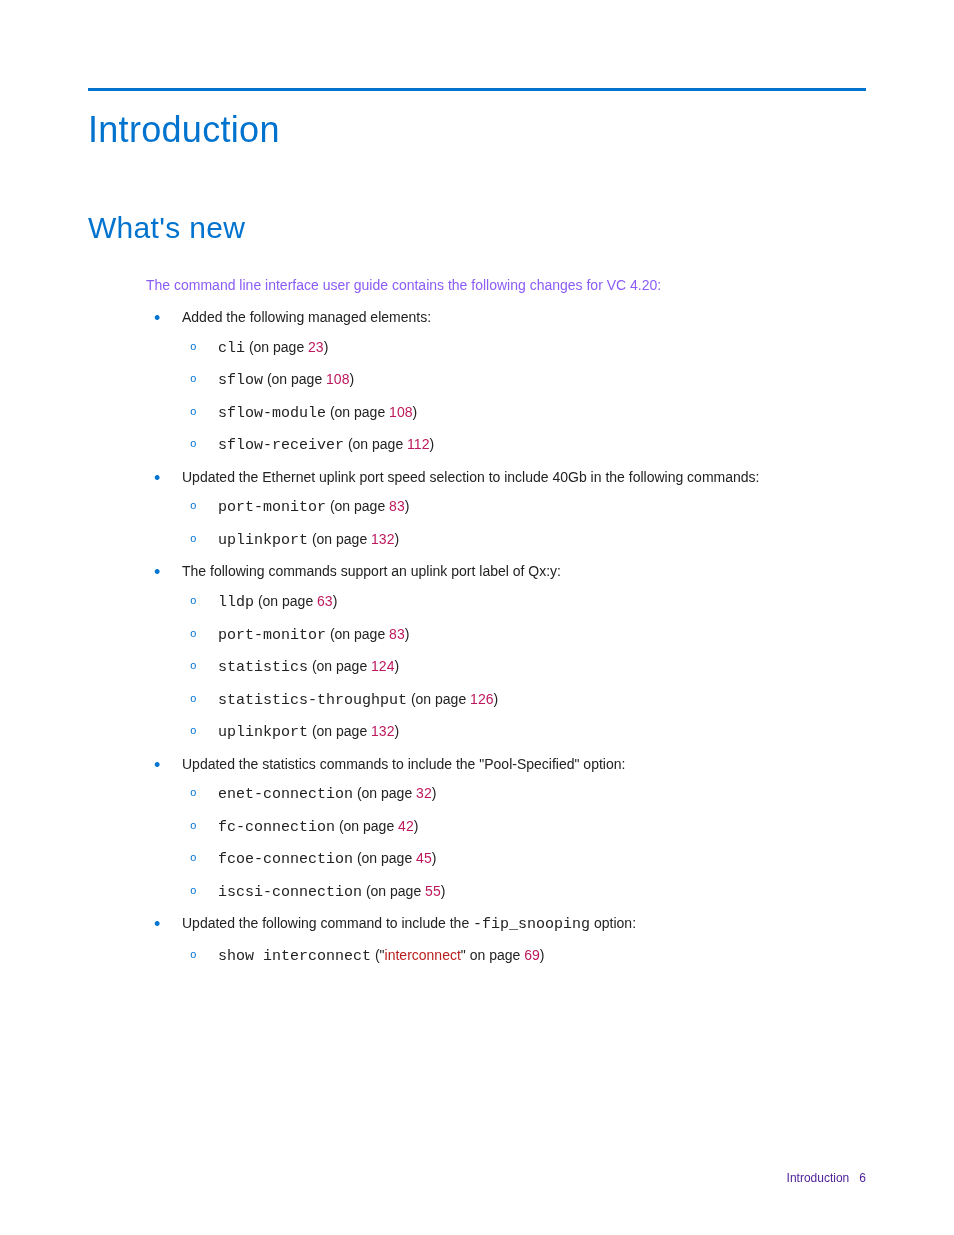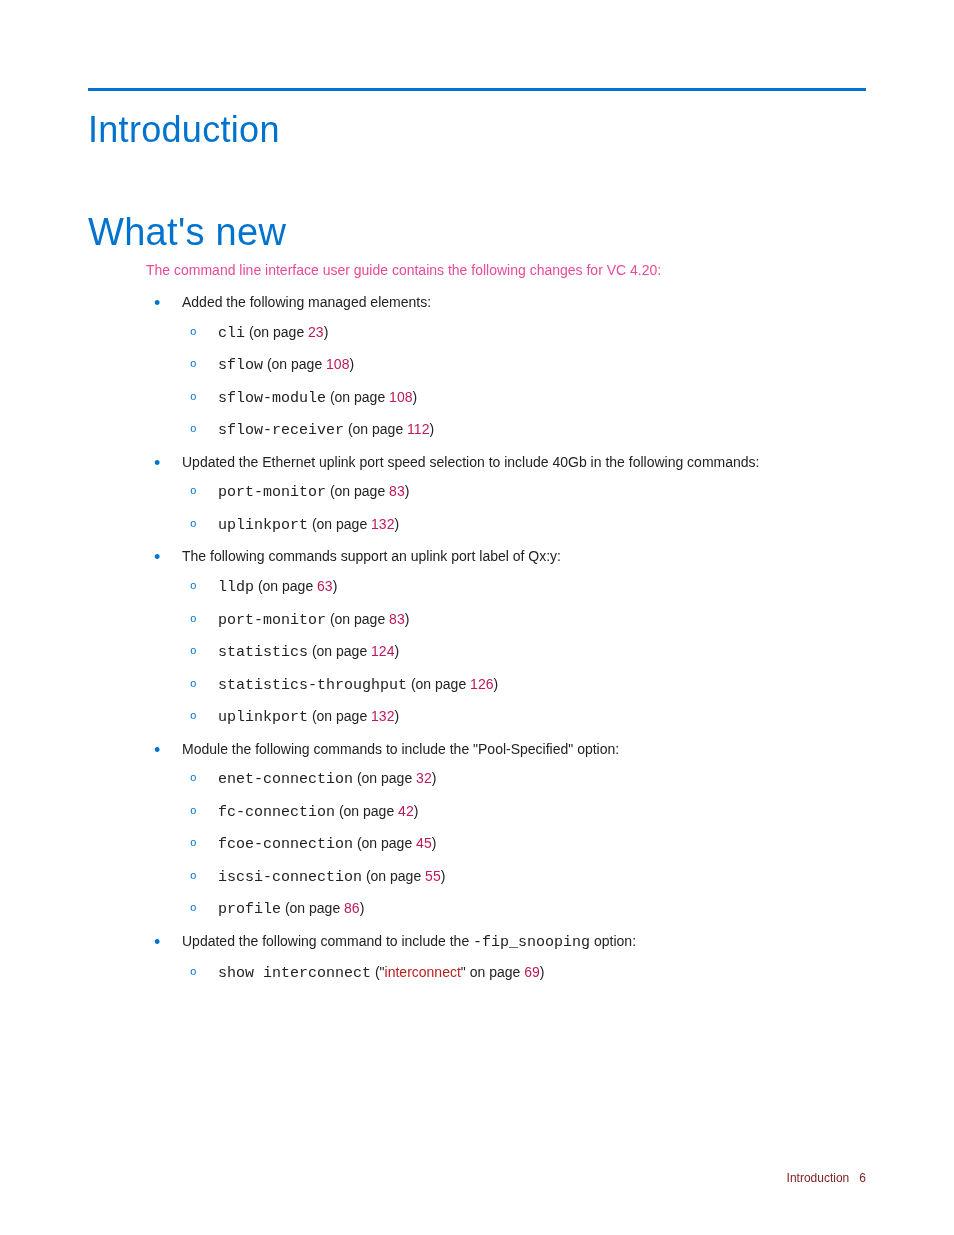--- a/index.html
+++ b/index.html
@@ -20,28 +20,28 @@
       font-family: Arial, Helvetica, sans-serif;
       font-weight: normal;
       font-size: 36px;
       color: #0073cf;
       margin-bottom: 60px;
       letter-spacing: 0.3px;
     }
     h2 {
       font-family: Arial, Helvetica, sans-serif;
       font-weight: normal;
-      font-size: 38px;
+      font-size: 30px;
       color: #0073cf;
-      margin-bottom: 8px;
+      margin-bottom: 32px;
       letter-spacing: 0.3px;
     }
     .intro-text {
       font-size: 14px;
-      color: #ec4899;
+      color: #8b5cf6;
       margin-left: 58px;
       margin-bottom: 14px;
     }
     ul.main-list {
       list-style: none;
       margin-left: 58px;
     }
     ul.main-list > li {
       position: relative;
       padding-left: 36px;
@@ -88,21 +88,21 @@
     }
     .code-link {
       font-family: Liberation Sans, sans-serif;
       color: #b91c1c;
     }
     .footer {
       position: absolute;
       bottom: 50px;
       right: 88px;
       font-size: 12px;
-      color: #7f1d1d;
+      color: #4c1d95;
     }
   </style>
 </head>
 <body>
 
 <div class="top-rule"></div>
 <h1>Introduction</h1>
 <h2>What's new</h2>
 <p class="intro-text">The command line interface user guide contains the following changes for VC 4.20:</p>
 
@@ -132,27 +132,26 @@
     <ul class="sub-list">
       <li><span class="code">lldp</span><span> (on page </span><span class="page-link">63</span><span>)</span></li>
       <li><span class="code">port-monitor</span><span> (on page </span><span class="page-link">83</span><span>)</span></li>
       <li><span class="code">statistics</span><span> (on page </span><span class="page-link">124</span><span>)</span></li>
       <li><span class="code">statistics-throughput</span><span> (on page </span><span class="page-link">126</span><span>)</span></li>
       <li><span class="code">uplinkport</span><span> (on page </span><span class="page-link">132</span><span>)</span></li>
     </ul>
   </li>
 
   <li>
-    <span>Module the following commands to include the "Pool-Specified" option:</span>
+    <span>Updated the statistics commands to include the "Pool-Specified" option:</span>
     <ul class="sub-list">
       <li><span class="code">enet-connection</span><span> (on page </span><span class="page-link">32</span><span>)</span></li>
       <li><span class="code">fc-connection</span><span> (on page </span><span class="page-link">42</span><span>)</span></li>
       <li><span class="code">fcoe-connection</span><span> (on page </span><span class="page-link">45</span><span>)</span></li>
       <li><span class="code">iscsi-connection</span><span> (on page </span><span class="page-link">55</span><span>)</span></li>
-      <li><span class="code">profile</span><span> (on page </span><span class="page-link">86</span><span>)</span></li>
     </ul>
   </li>
 
   <li>
     <span>Updated the following command to include the </span><span class="code">-fip_snooping</span><span> option:</span>
     <ul class="sub-list">
       <li><span class="code">show interconnect</span><span> ("</span><span class="code-link">interconnect</span><span>" on page </span><span class="page-link">69</span><span>)</span></li>
     </ul>
   </li>
 

